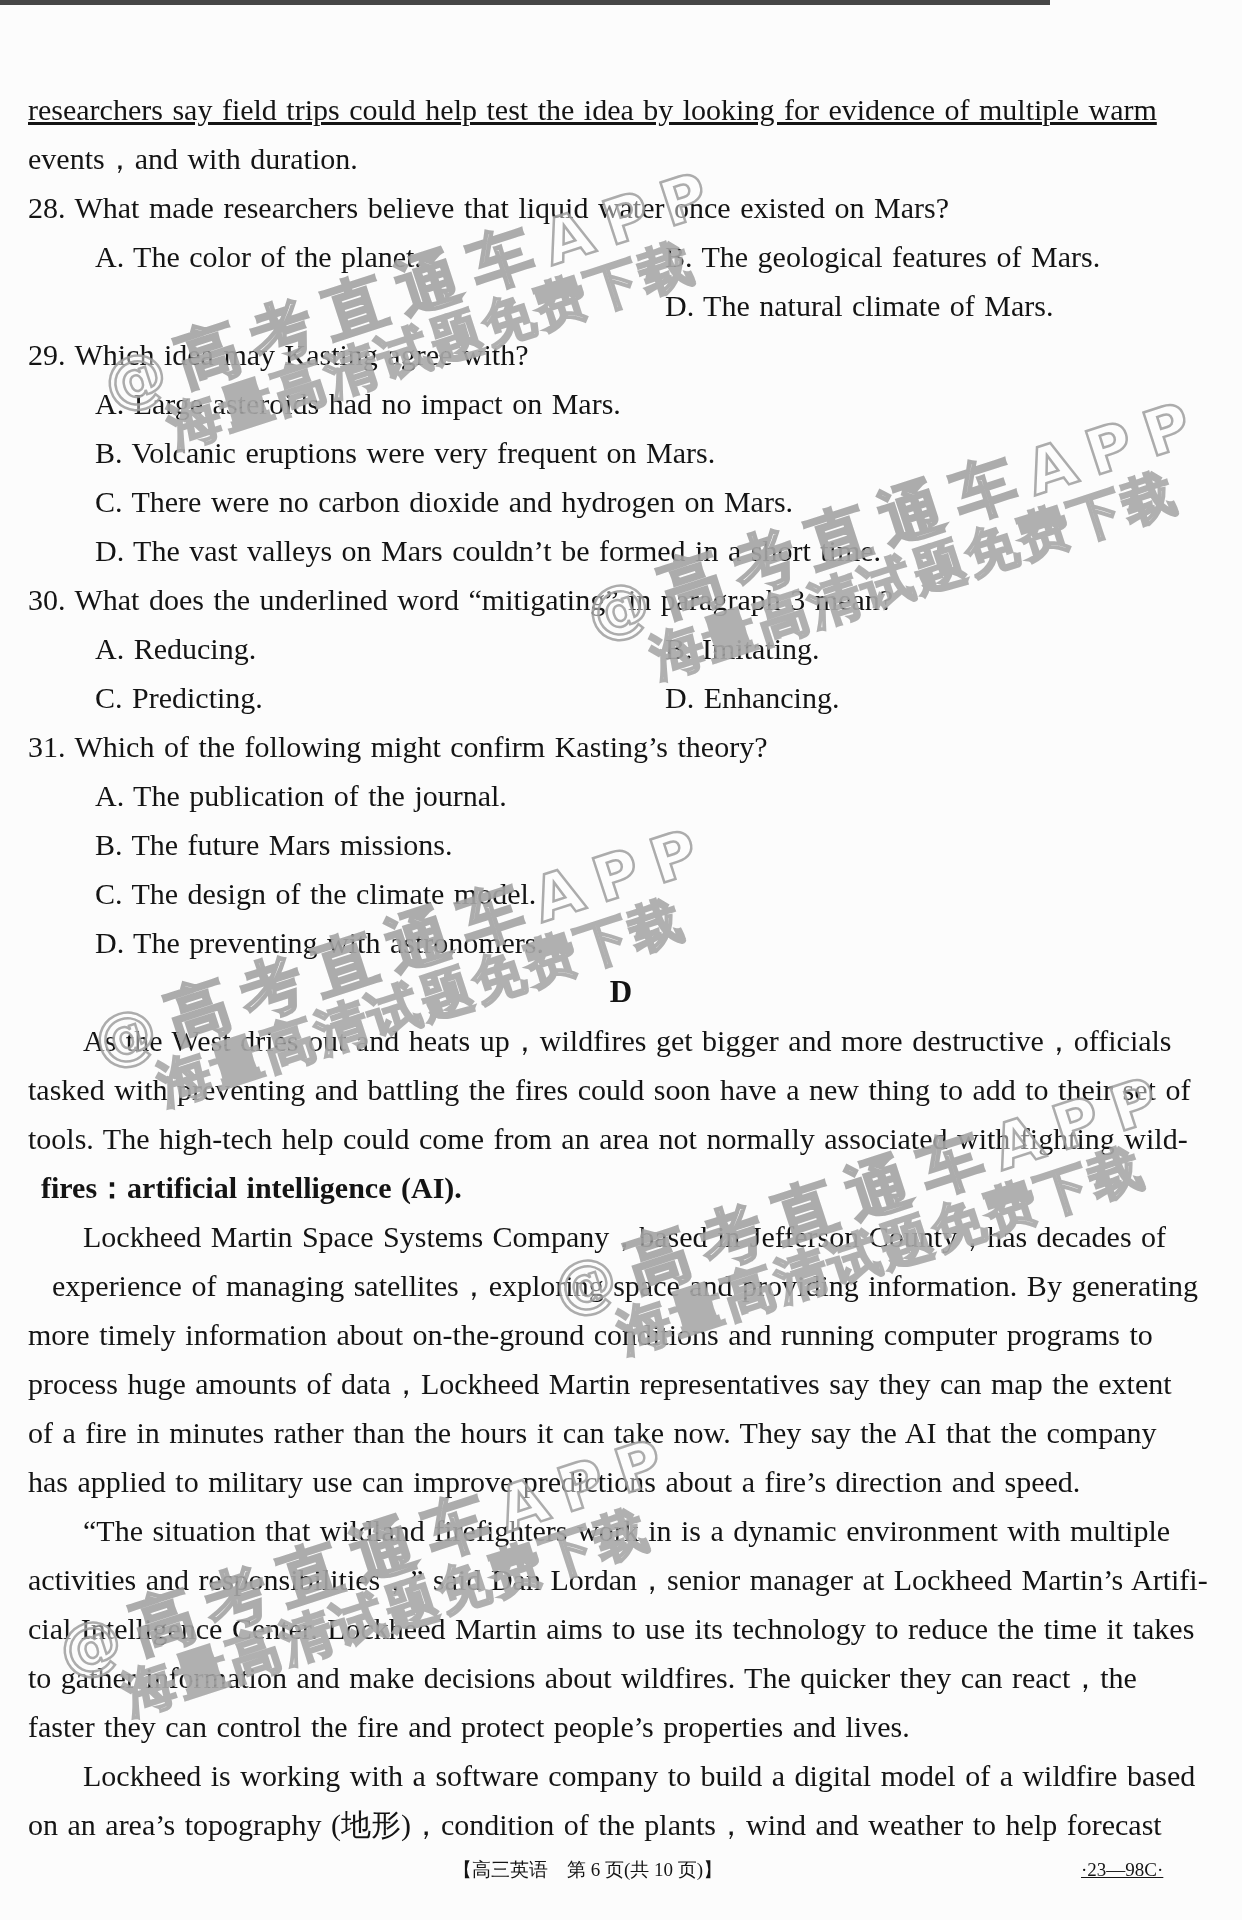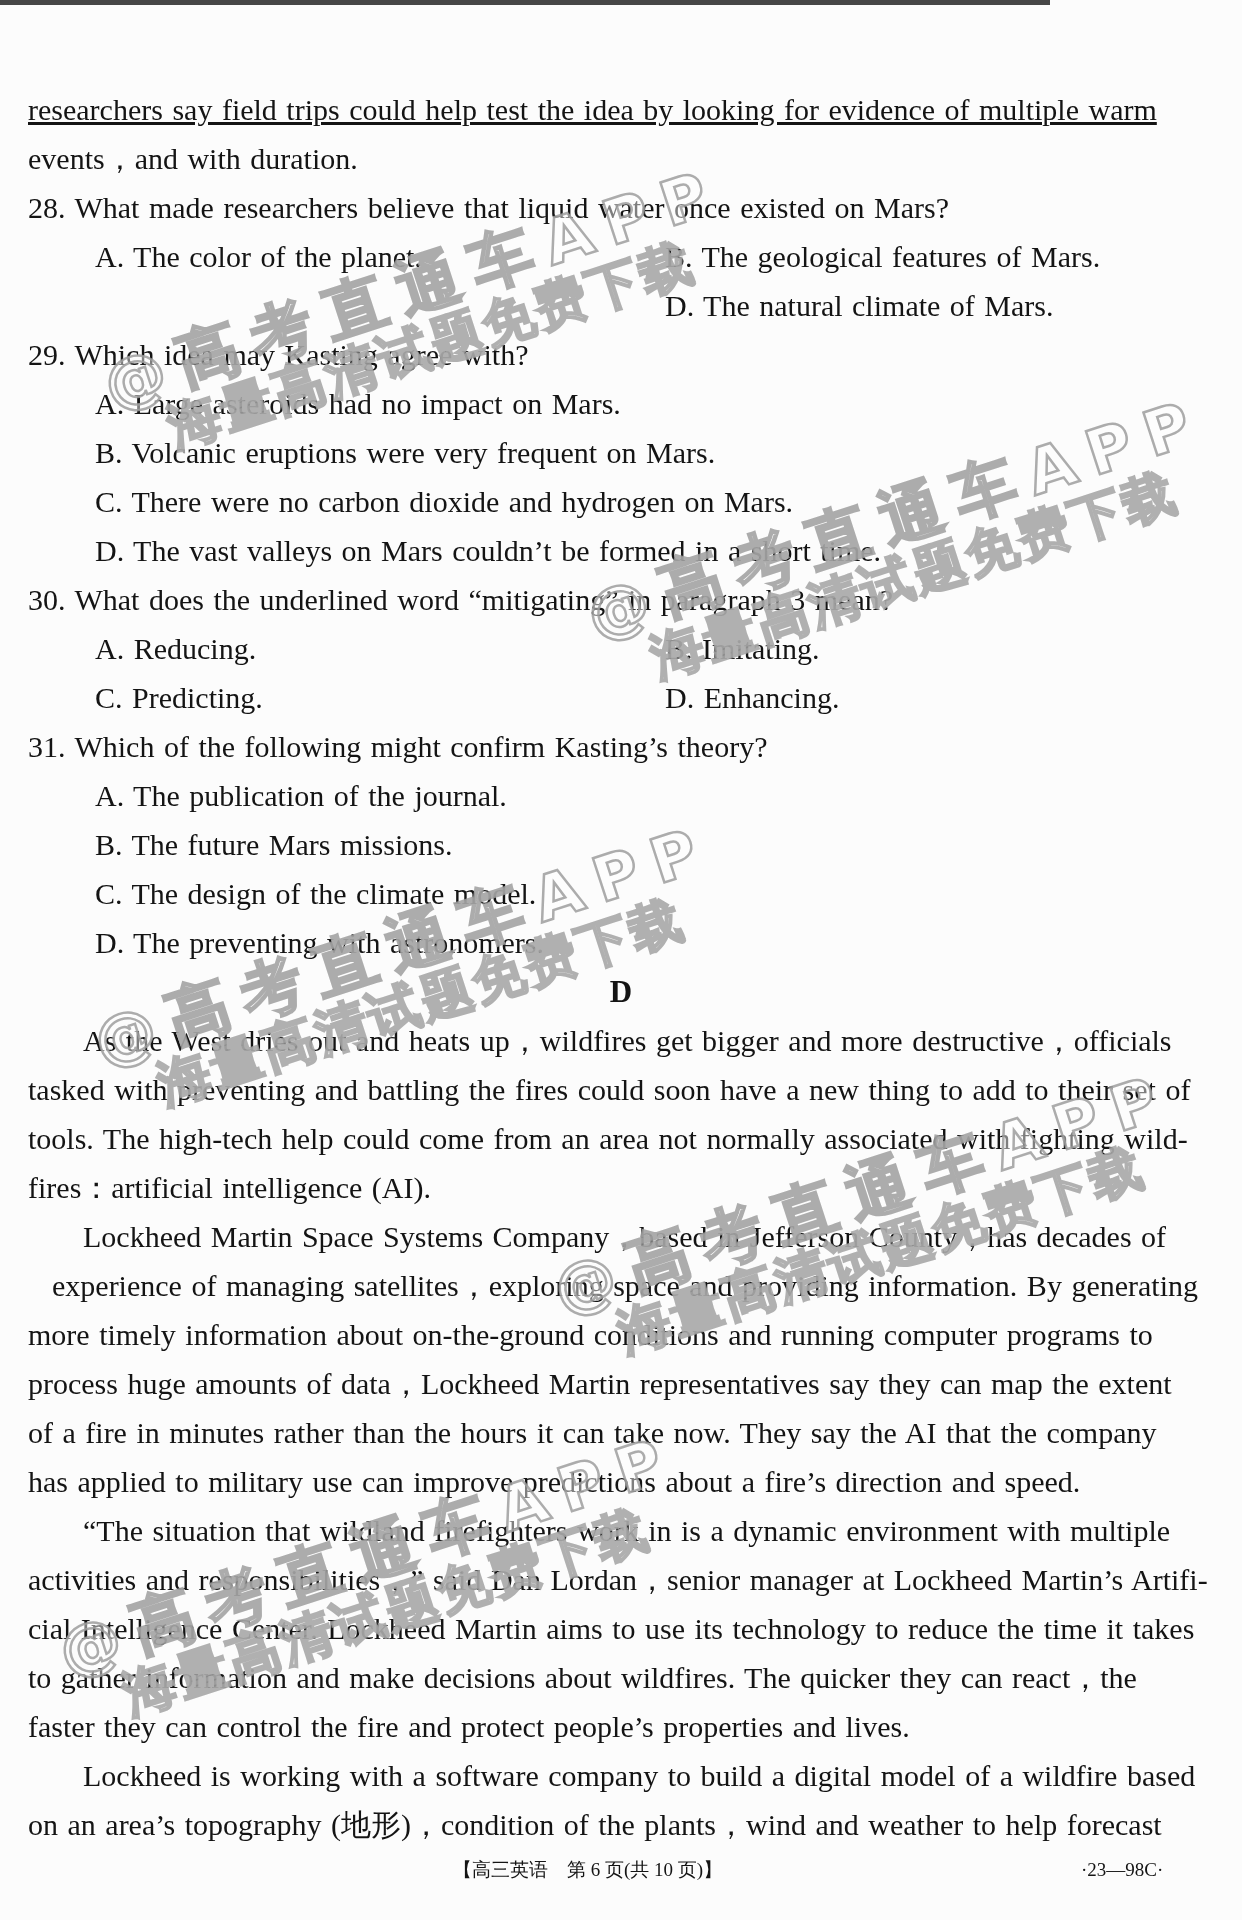--- a/index.html
+++ b/index.html
@@ -32,21 +32,21 @@
   }
   .wm .l2{
     font-size:52px;line-height:60px;letter-spacing:3px;margin-left:48px;margin-top:-6px;
     font-family:"DejaVu Sans", sans-serif;font-weight:bold;
     color:rgba(255,255,255,0.45);
     -webkit-text-stroke:2.2px rgba(162,162,162,0.85);
   }
   
   .footer{position:absolute;top:1850px;left:0;width:1242px;height:40px;line-height:40px;font-size:19px;}
   .footer .fl{position:absolute;left:453px;}
-  .footer .fr{position:absolute;left:1081px;}
+  .footer .fr{position:absolute;left:1081px;text-decoration:underline;}
 </style>
 </head>
 <body>
 
 <div id="page">
 
   <div class="scanbar"></div>
 
   <div id="lines">
       <div class="line" style="top: 85px; left: 28px; width: 1186px; text-decoration: underline;">researchers say field trips could help test the idea by looking for evidence of multiple warm</div>
@@ -75,21 +75,21 @@
       </div>
       <div class="line" style="top: 722px; left: 28px; width: 1186px;">31. Which of the following might confirm Kasting’s theory?</div>
       <div class="line" style="top: 771px; left: 95px; width: 1119px;">A. The publication of the journal.</div>
       <div class="line" style="top: 820px; left: 95px; width: 1119px;">B. The future Mars missions.</div>
       <div class="line" style="top: 869px; left: 95px; width: 1119px;">C. The design of the climate model.</div>
       <div class="line" style="top: 918px; left: 95px; width: 1119px;">D. The preventing with astronomers.</div>
       <div class="line c" style="top: 967px; left: 28px; width: 1186px;">D</div>
       <div class="line" style="top: 1016px; left: 83px; width: 1131px;">As the West dries out and heats up，wildfires get bigger and more destructive，officials</div>
       <div class="line" style="top: 1065px; left: 28px; width: 1186px;">tasked with preventing and battling the fires could soon have a new thing to add to their set of</div>
       <div class="line" style="top: 1114px; left: 28px; width: 1186px;">tools. The high-tech help could come from an area not normally associated with fighting wild-</div>
-      <div class="line" style="top: 1163px; left: 28px; width: 1186px;">fires：artificial intelligence (AI).</div>
+      <div class="line" style="top: 1163px; left: 41px; width: 1186px; font-weight: bold;">fires：artificial intelligence (AI).</div>
       <div class="line" style="top: 1212px; left: 83px; width: 1131px;">Lockheed Martin Space Systems Company，based in Jefferson County，has decades of</div>
       <div class="line" style="top: 1261px; left: 28px; width: 1186px; margin-left: 24px;">experience of managing satellites，exploring space and providing information. By generating</div>
       <div class="line" style="top: 1310px; left: 28px; width: 1186px;">more timely information about on-the-ground conditions and running computer programs to</div>
       <div class="line" style="top: 1359px; left: 28px; width: 1186px;">process huge amounts of data，Lockheed Martin representatives say they can map the extent</div>
       <div class="line" style="top: 1408px; left: 28px; width: 1186px;">of a fire in minutes rather than the hours it can take now. They say the AI that the company</div>
       <div class="line" style="top: 1457px; left: 28px; width: 1186px;">has applied to military use can improve predictions about a fire’s direction and speed.</div>
       <div class="line" style="top: 1506px; left: 83px; width: 1131px;">“The situation that wildland firefighters work in is a dynamic environment with multiple</div>
       <div class="line" style="top: 1555px; left: 28px; width: 1186px;">activities and responsibilities，” said Dan Lordan，senior manager at Lockheed Martin’s Artifi-</div>
       <div class="line" style="top: 1604px; left: 28px; width: 1186px;">cial Intelligence Center. Lockheed Martin aims to use its technology to reduce the time it takes</div>
       <div class="line" style="top: 1653px; left: 28px; width: 1186px;">to gather information and make decisions about wildfires. The quicker they can react，the</div>

